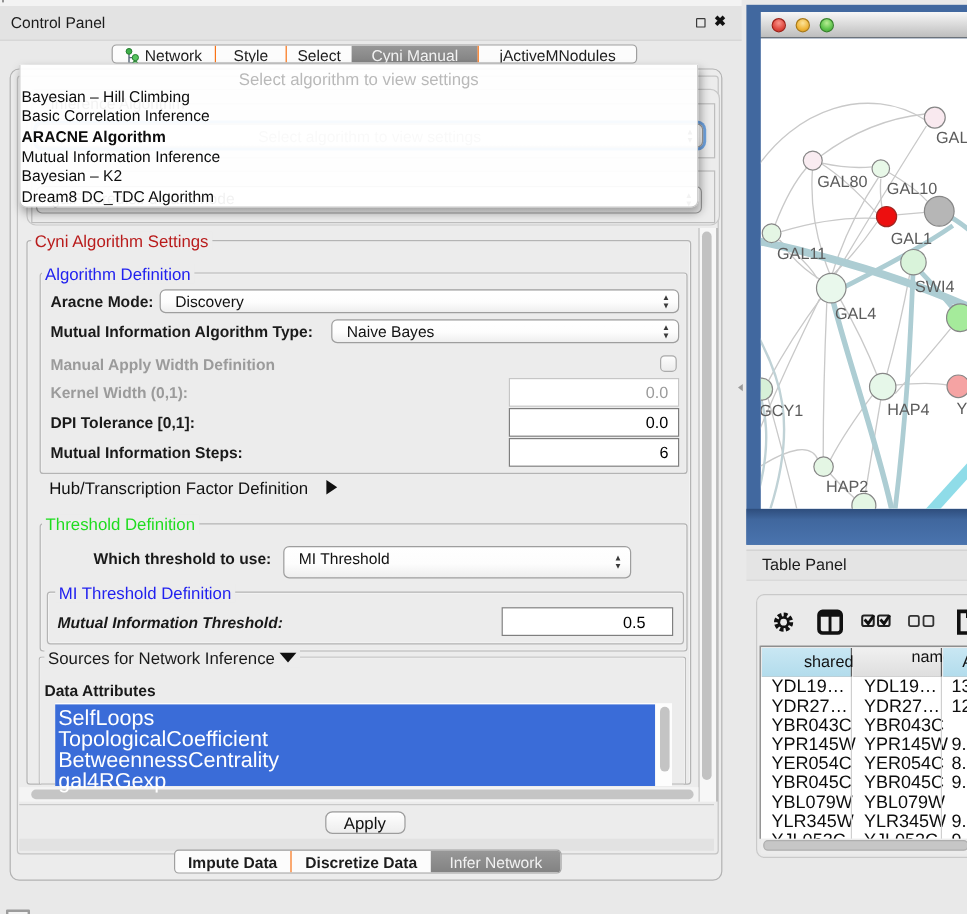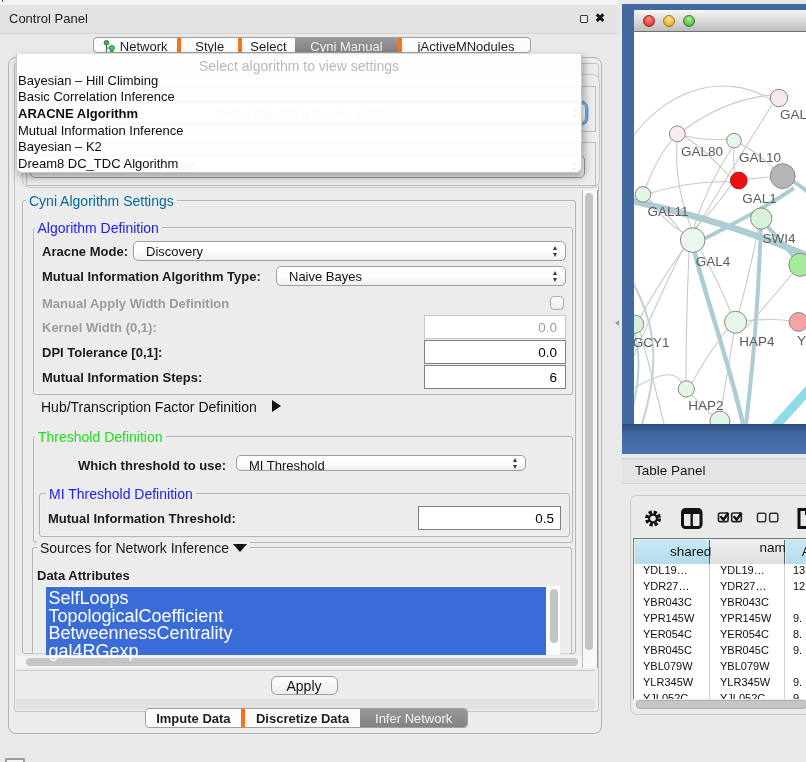--- a/index.html
+++ b/index.html
@@ -31,21 +31,21 @@
 .lbl{position:absolute;font-size:13px;font-weight:bold;color:#1a1a1a;white-space:nowrap;}
 .dis{color:#9b9b9b;}
 .inp{position:absolute;background:#fff;box-sizing:border-box;font-size:13.5px;text-align:right;padding:4px 8px 0 0;}
 #popup{left:16px;top:54px;width:564px;height:117.5px;background:rgba(255,255,255,0.94);border:1px solid #c6c6c6;border-top:none;
  border-radius:0 0 6px 6px;box-shadow:2px 4px 8px rgba(0,0,0,0.35);}
 #popup .ph{position:absolute;left:0;width:100%;top:4px;text-align:center;font-size:14px;color:#b9b9b9;}
 #popup .it{position:absolute;left:1px;font-size:13px;color:#0d0d0d;white-space:nowrap;}
 .seg{position:absolute;display:flex;background:#fcfcfc;border:1px solid #9f9f9f;border-radius:4px;box-sizing:border-box;overflow:hidden;}
 .seg .s{position:relative;font-size:13px;color:#1d1d1d;text-align:center;white-space:nowrap;}
 .seg .s.sel{background:linear-gradient(#989898,#828282);color:#f2f2f2;}
-.seg .s.sep{border-left:4px solid #f97316;}
+.seg .s.sep{border-left:1px solid #f97316;}
 #datalist{left:46px;top:585.5px;width:499.5px;height:69.5px;background:#fff;}
 #datalist .sel{position:absolute;left:0;top:1.5px;width:100%;height:68px;background:#3a6cd8;}
 #datalist div.li{position:absolute;left:2.5px;font-size:18px;color:#fff;white-space:nowrap;}
 #dlsb{left:545.5px;top:585.5px;width:14px;height:69.5px;background:#fdfdfd;}
 #dlsbt{left:549.5px;top:589px;width:8.5px;height:54px;background:#c4c4c4;border-radius:4px;}
 #applyline{left:16px;top:670px;width:579px;height:1px;background:#c9c9c9;}
 #applybtn{left:270.5px;top:675.5px;width:67px;height:19.5px;border:1px solid #9d9d9d;border-radius:6px;box-sizing:border-box;
  background:linear-gradient(#ffffff,#ededed);font-size:14px;color:#111;text-align:center;line-height:18px;}
 #netframe{left:622px;top:4px;width:184px;height:450px;background:#41689f;}
 #netbot{left:622px;top:424px;width:184px;height:30px;background:linear-gradient(#2e4d7c,#40679e 30%,#4a74ae);}
@@ -55,21 +55,21 @@
 #tphead{left:622px;top:458px;width:184px;height:24px;background:#e4e4e4;border-top:1px solid #d0d0d0;border-bottom:1px solid #d8d8d8;}
 #tphead .t{position:absolute;left:13px;top:4px;font-size:13.5px;color:#1a1a1a;}
 #tcard{left:630px;top:495px;width:200px;height:218px;background:#eaeaea;border:1px solid #c9c9c9;border-radius:7px;}
 #thdr{left:634px;top:538px;width:172px;height:25.5px;border-top:1px solid #787878;}
 .hc{position:absolute;top:1px;height:24.5px;border-right:1px solid #606060;border-bottom:1px solid #606060;
  font-size:13.5px;color:#111;box-sizing:border-box;}
 .hblue{background:linear-gradient(#c9e7f3,#b2dcec);}
 .hgray{background:linear-gradient(#f0f0f0,#dedede);}
 #tbody{left:634px;top:563.5px;width:172px;height:135.5px;background:#fff;overflow:hidden;}
 .tr{position:absolute;left:0;width:100%;height:16px;}
-.tc{position:absolute;font-size:11px;color:#0d0d0d;white-space:nowrap;}
+.tc{position:absolute;font-size:15px;color:#0d0d0d;white-space:nowrap;}
 #tlb{left:633px;top:538px;width:1px;height:161px;background:#808080;}
 #tgrid1{left:709px;top:563.5px;width:1px;height:135.5px;background:#cfcfcf;}
 #tgrid2{left:784px;top:563.5px;width:1px;height:135.5px;background:#cfcfcf;}
 #thsb{left:634px;top:699px;width:172px;height:13px;background:#ececec;}
 #thsbt{left:636px;top:700px;width:169px;height:7px;background:#c6c6c6;border:1px solid #aeaeae;border-radius:4px;}
 #blicon{left:5px;top:757.5px;width:16px;height:10px;background:#f4f4f4;border:2px solid #9c9c9c;border-radius:1px;}
 </style>
 </head>
 <body>
 <div id="root">
@@ -97,21 +97,21 @@
       <div class="ct">galFiltered.sif default node</div>
       <span class="spin"></span>
     </div>
 
   <div class="abs" id="vsb"></div>
   <div class="abs" id="vsbt"></div>
   <div class="abs" id="hsb"></div>
   <div class="abs" id="hsbt"></div>
 
   <div class="abs grp" style="left:22px;top:199.5px;width:552px;height:452px;">
-    <div class="gt" style="left:3px;color:#0369a1;">Cyni Algorithm Settings</div>
+    <div class="gt" style="left:3px;color:#b91c1c;">Cyni Algorithm Settings</div>
   </div>
 
   <div class="abs grp" style="left:32.5px;top:227px;width:538px;height:166px;">
     <div class="gt" style="left:1px;color:#2121ef;">Algorithm Definition</div>
   </div>
   <div class="lbl" style="left:42px;top:244px;">Aracne Mode:</div>
   <div class="abs combo" style="left:133px;top:241px;width:432.5px;height:20px;">
       <div class="ct">Discovery</div>
       <span class="spin"></span>
     </div>
@@ -129,29 +129,29 @@
   <div class="lbl" style="left:42px;top:370px;">Mutual Information Steps:</div>
   <div class="inp" style="left:424px;top:364.5px;width:142px;height:24.5px;border:1px solid #7f7f7f;">6</div>
 
   <div class="abs" style="left:41px;top:399px;font-size:14px;color:#111;">Hub/Transcription Factor Definition</div>
   <div class="abs" style="left:272px;top:400px;width:0;height:0;border-top:6px solid transparent;border-bottom:6px solid transparent;border-left:9.5px solid #111;"></div>
 
   <div class="abs grp" style="left:32.5px;top:436px;width:538px;height:105px;">
     <div class="gt" style="left:1.5px;color:#1fdc1f;">Threshold Definition</div>
   </div>
   <div class="lbl" style="left:78px;top:458px;">Which threshold to use:</div>
-  <div class="abs combo" style="left:236px;top:455px;width:290px;height:16px;">
+  <div class="abs combo" style="left:236px;top:455px;width:290px;height:27px;">
       <div class="ct">MI Threshold</div>
       <span class="spin"></span>
     </div>
   <div class="abs grp" style="left:38.5px;top:493px;width:529px;height:41.5px;">
     <div class="gt" style="left:6.5px;color:#2121ef;">MI Threshold Definition</div>
   </div>
-  <div class="lbl" style="left:48px;top:511px;">Mutual Information Threshold:</div>
-  <div class="inp" style="left:418px;top:506px;width:143px;height:24px;border:1px solid #7f7f7f;padding-right:6px;">0.5</div>
+  <div class="lbl" style="left:48px;top:511px;font-style:italic;">Mutual Information Threshold:</div>
+  <div class="inp" style="left:418px;top:506px;width:143px;height:24px;border:1px solid #7f7f7f;padding-right:22px;">0.5</div>
 
   <div class="abs grp" style="left:32px;top:546.5px;width:538px;height:106px;border-bottom:none;">
     <div class="gt" style="left:4px;color:#1a1a1a;">Sources for Network Inference <span style="display:inline-block;width:0;height:0;border-left:7px solid transparent;border-right:7px solid transparent;border-top:8px solid #111;vertical-align:1px;"></span></div>
   </div>
   <div class="lbl" style="left:37px;top:568px;">Data Attributes</div>
   <div class="abs" id="datalist">
     <div class="sel"></div>
     <div class="li" style="top:2.5px;">SelfLoops</div>
     <div class="li" style="top:20px;">TopologicalCoefficient</div>
     <div class="li" style="top:37.5px;">BetweennessCentrality</div>

